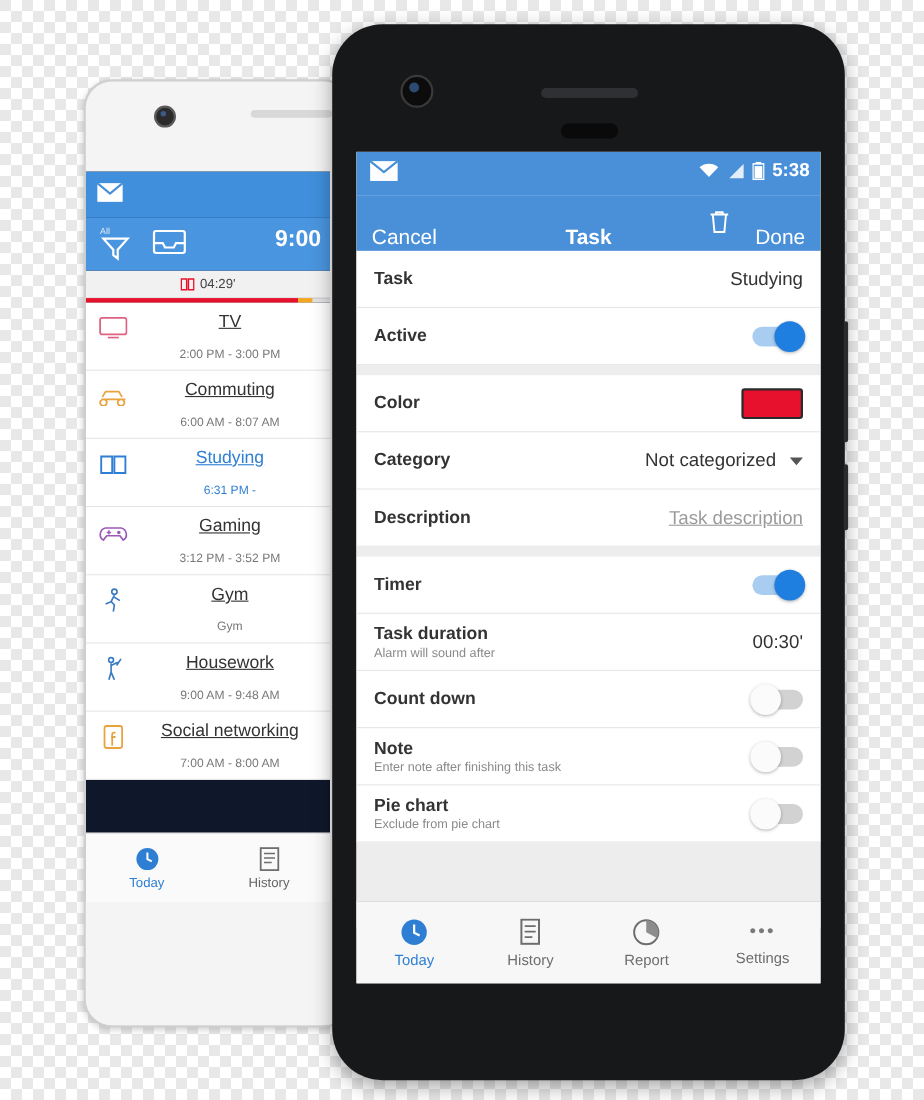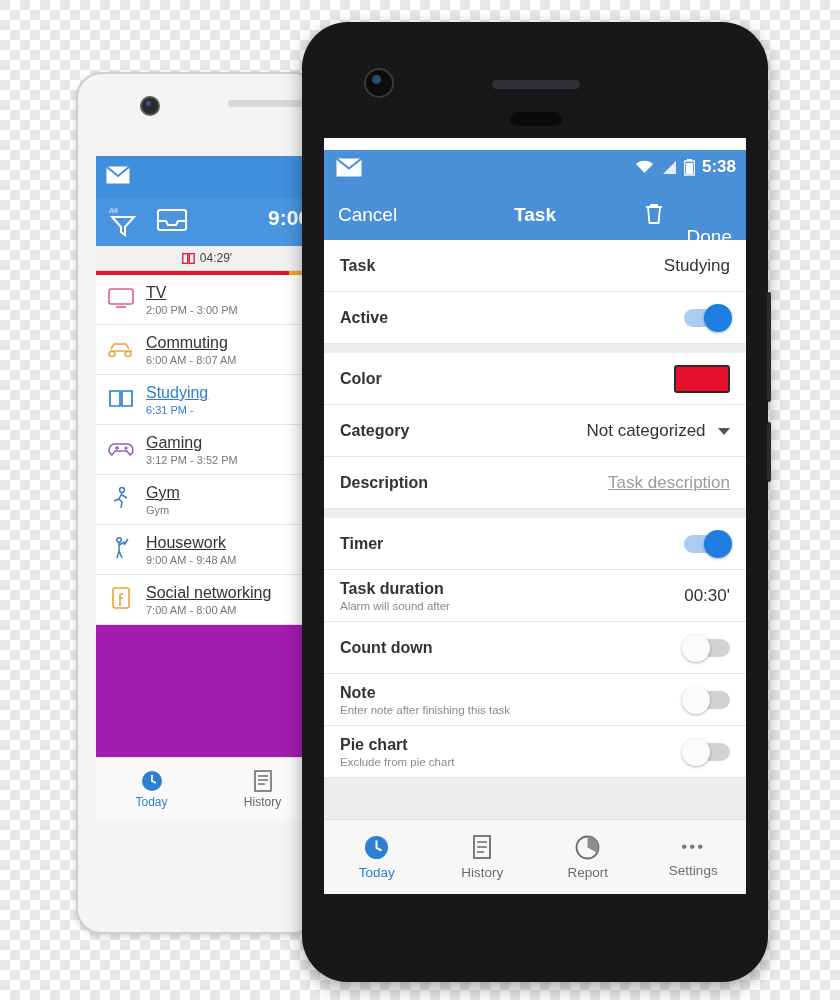--- a/index.html
+++ b/index.html
@@ -26,21 +26,21 @@
     background:#2b2b2b;border:2px solid #5a5a5a;
   }
   .phone-white .cam:after{
     content:"";position:absolute;left:4px;top:3px;width:5px;height:5px;border-radius:50%;
     background:#3d5a86;
   }
   .phone-white .speaker{
     position:absolute;left:150px;top:26px;width:74px;height:7px;border-radius:4px;background:#d8d8d8;
   }
   .w-screen{
-    position:absolute;left:18px;top:82px;width:222px;height:664px;background:#a21caf;overflow:hidden;
+    position:absolute;left:0;top:82px;width:222px;height:664px;background:#0f172a;overflow:hidden;text-align:center;
   }
   .phone-white .bezel-bottom{
     position:absolute;left:0;bottom:0;width:100%;height:110px;background:#f4f4f4;
   }
 
   
   .w-status{
     height:42px;background:#3f8fdc;color:#fff;position:relative;
   }
   .w-status .mail{position:absolute;left:10px;top:10px;}
@@ -63,21 +63,21 @@
   .w-progress .fill2{position:absolute;left:87%;top:0;height:100%;width:6%;background:#f5a623;}
 
   .w-list{background:#fff;}
   .w-row{
     display:flex;align-items:flex-start;gap:10px;padding:8px 10px 6px 10px;
     border-bottom:1px solid #e6e6e6;min-height:46px;box-sizing:border-box;
   }
   .w-row .ic{width:30px;min-width:30px;height:30px;display:flex;align-items:center;justify-content:center;}
   .w-row .txt{flex:1;}
   .w-row .t1{font-size:16px;color:#333;line-height:20px;text-decoration:underline;}
-  .w-row .t2{font-size:11px;color:#777;line-height:15px;margin-top:0;}
+  .w-row .t2{font-size:11px;color:#777;line-height:15px;margin-top:12px;}
   .w-row.sel .t1{color:#2e7fd4;}
   .w-row.sel .t2{color:#2e7fd4;}
 
   .w-nav{
     position:absolute;left:0;bottom:0;width:100%;height:62px;background:#fafafa;
     border-top:1px solid #e0e0e0;display:flex;
   }
   .w-nav .item{flex:1;display:flex;flex-direction:column;align-items:center;justify-content:center;gap:3px;}
   .w-nav .lbl{font-size:12px;color:#666;}
   .w-nav .item.active .lbl{color:#2e7fd4;}
@@ -95,26 +95,26 @@
   .pb-cam:after{content:"";position:absolute;left:6px;top:5px;width:9px;height:9px;border-radius:50%;background:#2c4a72;}
   .pb-speaker{position:absolute;left:190px;top:58px;width:88px;height:9px;border-radius:5px;background:#2e3033;}
   .pb-earpiece{position:absolute;left:208px;top:90px;width:52px;height:14px;border-radius:7px;background:#0a0a0b;}
   .pb-side{position:absolute;right:-3px;top:270px;width:4px;height:110px;background:#2a2b2d;border-radius:2px;}
   .pb-side2{position:absolute;right:-3px;top:400px;width:4px;height:60px;background:#2a2b2d;border-radius:2px;}
 
   .b-screen{
     position:absolute;left:22px;top:116px;width:422px;height:756px;background:#ffffff;overflow:hidden;
   }
 
-  .b-status{height:40px;background:#4a90d9;color:#fff;position:relative;margin-top:12px;}
+  .b-status{height:40px;background:#4a90d9;color:#fff;position:relative;}
   .b-status .mail{position:absolute;left:12px;top:8px;}
   .b-status .right{position:absolute;right:10px;top:7px;display:flex;align-items:center;gap:7px;}
   .b-status .clock{font-size:17px;font-weight:600;}
 
-  .b-appbar{height:50px;background:#4a90d9;color:#fff;position:relative;display:flex;align-items:center;}
+  .b-appbar{height:50px;background:#4a90d9;color:#fff;position:relative;display:flex;align-items:flex-end;}
   .b-appbar .cancel{position:absolute;left:14px;font-size:19px;}
   .b-appbar .title{width:100%;text-align:center;font-size:19px;font-weight:bold;}
   .b-appbar .trash{position:absolute;right:82px;top:12px;}
   .b-appbar .done{position:absolute;right:14px;font-size:19px;margin-top:43px;}
 
   .b-body{height:616px;background:#ededed;overflow:hidden;}
   .b-card{background:#fff;}
   .b-row{
     display:flex;align-items:center;justify-content:space-between;
     padding:0 16px;min-height:52px;border-bottom:1px solid #e6e6e6;box-sizing:border-box;

